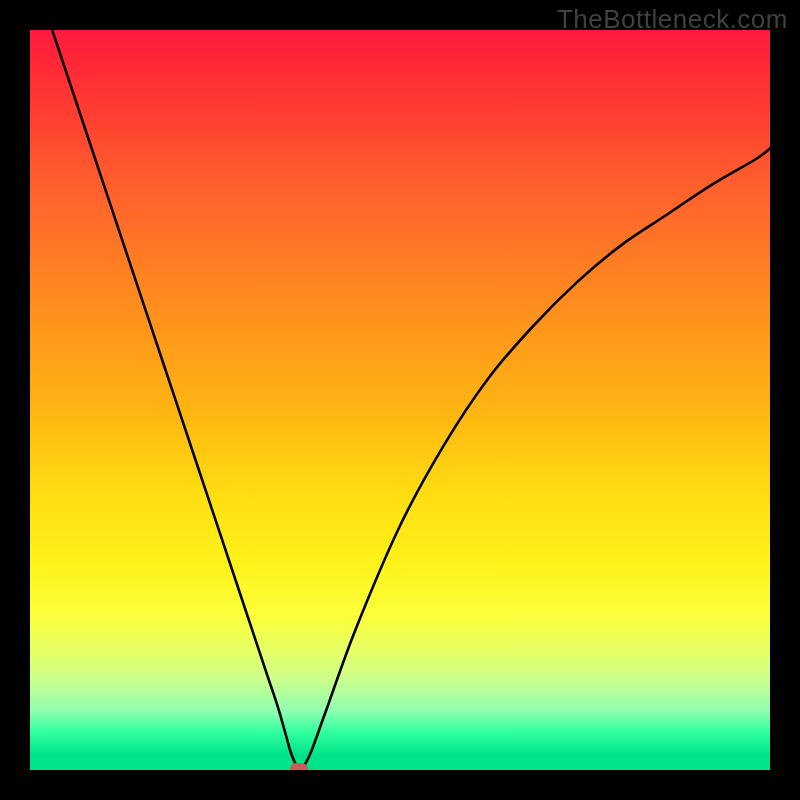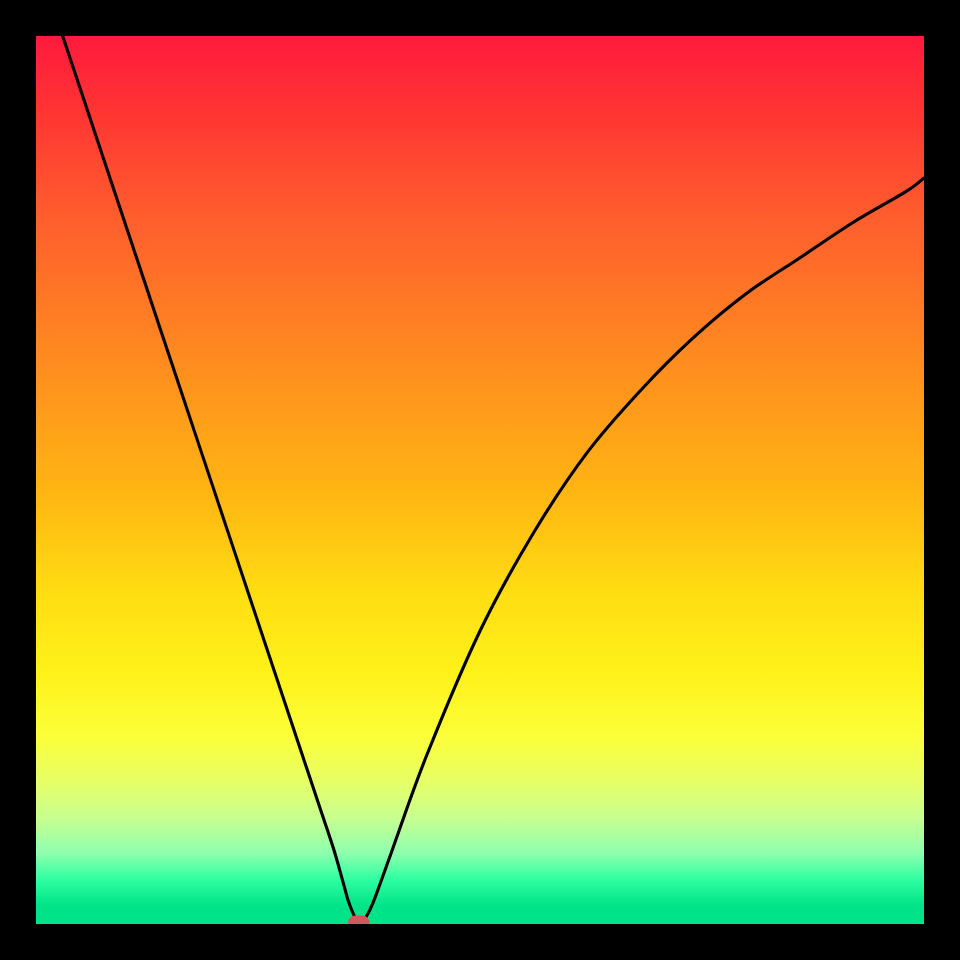--- a/index.html
+++ b/index.html
@@ -67,20 +67,21 @@
     background: #cc5a5a;
     border-radius: 7px;
     transform: translate(-50%, -50%);
   }
 </style>
 </head>
 <body>
 
 <div class="frame">
 
+  <div class="watermark">TheBottleneck.com</div>
 
   <div class="plot-area">
     <div class="gradient-bg"></div>
 
     <svg class="curve" viewBox="0 0 740 740" preserveAspectRatio="none">
       <path fill="none" stroke="#000" stroke-width="2.6" stroke-linecap="round" stroke-linejoin="round" d="M 22.20 0.00 C 24.67 7.40, 30.83 25.90, 37.00 44.40 C 43.17 62.90, 50.57 85.10, 59.20 111.00 C 67.83 136.90, 78.93 170.20, 88.80 199.80 C 98.67 229.40, 108.53 259.00, 118.40 288.60 C 128.27 318.20, 138.13 347.80, 148.00 377.40 C 157.87 407.00, 167.73 436.60, 177.60 466.20 C 187.47 495.80, 199.80 532.80, 207.20 555.00 C 214.60 577.20, 217.07 584.60, 222.00 599.40 C 226.93 614.20, 232.48 630.85, 236.80 643.80 C 241.12 656.75, 244.82 667.23, 247.90 677.10 C 250.98 686.97, 253.20 695.60, 255.30 703.00 C 257.40 710.40, 258.88 716.57, 260.48 721.50 C 262.08 726.43, 263.69 729.89, 264.92 732.60 C 266.15 735.31, 266.89 736.67, 267.88 737.78 C 268.87 738.89, 269.85 739.51, 270.84 739.26 C 271.83 739.01, 272.07 739.26, 273.80 736.30 C 275.53 733.34, 277.50 730.75, 281.20 721.50 C 284.90 712.25, 288.60 701.15, 296.00 680.80 C 303.40 660.45, 313.27 630.23, 325.60 599.40 C 337.93 568.57, 355.20 526.63, 370.00 495.80 C 384.80 464.97, 399.60 439.07, 414.40 414.40 C 429.20 389.73, 444.00 367.53, 458.80 347.80 C 473.60 328.07, 488.40 312.03, 503.20 296.00 C 518.00 279.97, 532.80 265.17, 547.60 251.60 C 562.40 238.03, 577.20 225.70, 592.00 214.60 C 606.80 203.50, 621.60 194.87, 636.40 185.00 C 651.20 175.13, 666.00 164.65, 680.80 155.40 C 695.60 146.15, 715.33 135.67, 725.20 129.50 C 735.07 123.33, 737.53 120.25, 740.00 118.40"></path>
     </svg>
 
     <div class="marker" style="left: 269.36px; top: 738.52px; background: rgb(204, 90, 90);"></div>
   </div>

